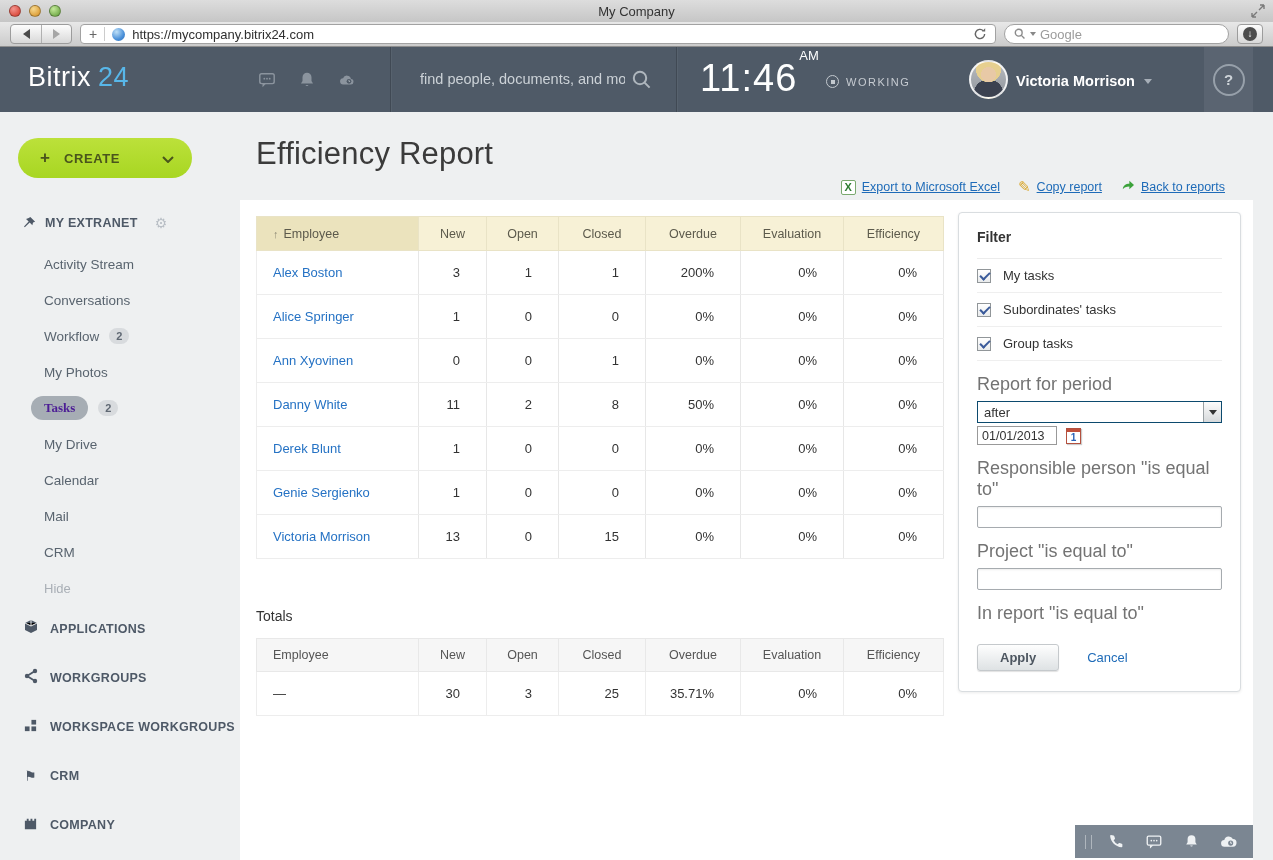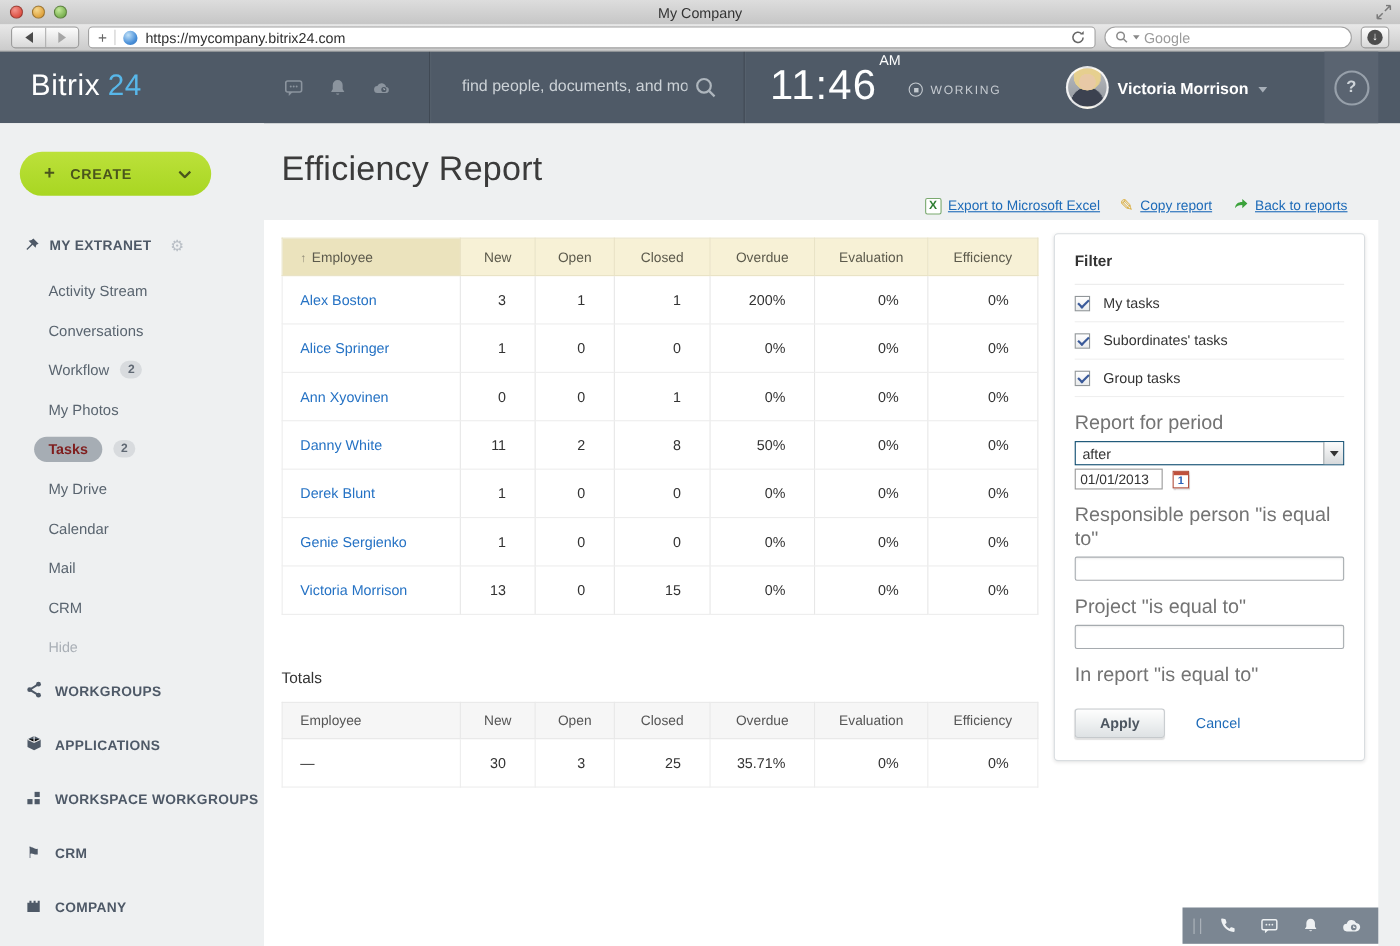--- a/index.html
+++ b/index.html
@@ -93,22 +93,22 @@
   .create-plus { font-size:17px; font-weight:bold; margin-right:14px; }
   .create-label { font-size:13px; font-weight:bold; letter-spacing:.6px; }
   .create-chevron { margin-left:auto; }
   .ws-head { position:absolute; top:96px; left:0; right:0; height:30px; display:flex;
     align-items:center; padding-left:22px; gap:9px; }
   .ws-title { font-size:12.5px; font-weight:bold; color:#4e5967; letter-spacing:.3px; }
   .gear { color:#b8bec5; font-size:14px; margin-left:8px; }
   .side-items { position:absolute; top:134px; left:0; right:0; list-style:none; }
   .side-items li { height:36px; display:flex; align-items:center; padding-left:44px;
     font-size:13.5px; color:#59646f; cursor:pointer; }
-  .side-items .pill { background:#a6adb4; color:#7f1d1d; font-weight:bold; padding:4px 13px;
-    border-radius:13px; margin-left:-13px; font-size:13px; }
+  .side-items .pill { background:#a6adb4; color:#4c1d95; font-weight:bold; padding:4px 13px;
+    border-radius:13px; margin-left:-13px; font-size:13px;font-family:Liberation Serif, serif; }
   .badge { margin-left:10px; background:#d8dbde; color:#5f6873; border-radius:9px;
     padding:2px 7px; font-size:11px; font-weight:bold; }
   .hide-link { position:absolute; top:458px; height:36px; left:0; right:0; display:flex;
     align-items:center; padding-left:44px; font-size:13px; color:#a9afb6; cursor:pointer; }
   .side-sections { position:absolute; top:492px; left:0; right:0; }
   .side-section { height:49px; display:flex; align-items:center; padding-left:22px; gap:11px;
     font-size:12.5px; font-weight:bold; color:#4e5967; letter-spacing:.3px; cursor:pointer; }
   .side-section .uic { width:17px; text-align:center; font-size:14px; color:#4e5967; }
 
   
@@ -350,36 +350,36 @@
       <li>
         <span class="">CRM</span>
       </li>
     </ul>
   <div class="hide-link">Hide</div>
 
   <div class="side-sections">
     <div class="side-section">
       <span class="uic">
         <svg viewBox="0 0 16 16" width="16" height="16">
+            <path d="M8 1l6 3v7l-6 3-6-3V4z" fill="#4e5967"></path>
+            <path d="M8 1v6M2 4l6 3 6-3" stroke="#eef0f1" stroke-width="1"></path>
+          </svg>
+      </span>
+      <span>APPLICATIONS</span>
+    </div>
+    <div class="side-section">
+      <span class="uic">
+        <svg viewBox="0 0 16 16" width="16" height="16">
             <path d="M12 3 4 8l8 5" stroke="#4e5967" stroke-width="1.8" fill="none"></path>
             <circle cx="4" cy="8" r="2.2" fill="#4e5967"></circle>
             <circle cx="12" cy="3" r="2.2" fill="#4e5967"></circle>
             <circle cx="12" cy="13" r="2.2" fill="#4e5967"></circle>
           </svg>
       </span>
       <span>WORKGROUPS</span>
-    </div>
-    <div class="side-section">
-      <span class="uic">
-        <svg viewBox="0 0 16 16" width="16" height="16">
-            <path d="M8 1l6 3v7l-6 3-6-3V4z" fill="#4e5967"></path>
-            <path d="M8 1v6M2 4l6 3 6-3" stroke="#eef0f1" stroke-width="1"></path>
-          </svg>
-      </span>
-      <span>APPLICATIONS</span>
     </div>
     <div class="side-section">
       <span class="uic">
         <svg viewBox="0 0 16 16" width="15" height="15">
             <rect x="9" y="2" width="5" height="5" fill="#4e5967"></rect>
             <rect x="2" y="9" width="5" height="5" fill="#4e5967"></rect>
             <rect x="9" y="9" width="5" height="5" fill="#4e5967"></rect>
           </svg>
       </span>
       <span>WORKSPACE WORKGROUPS</span>

